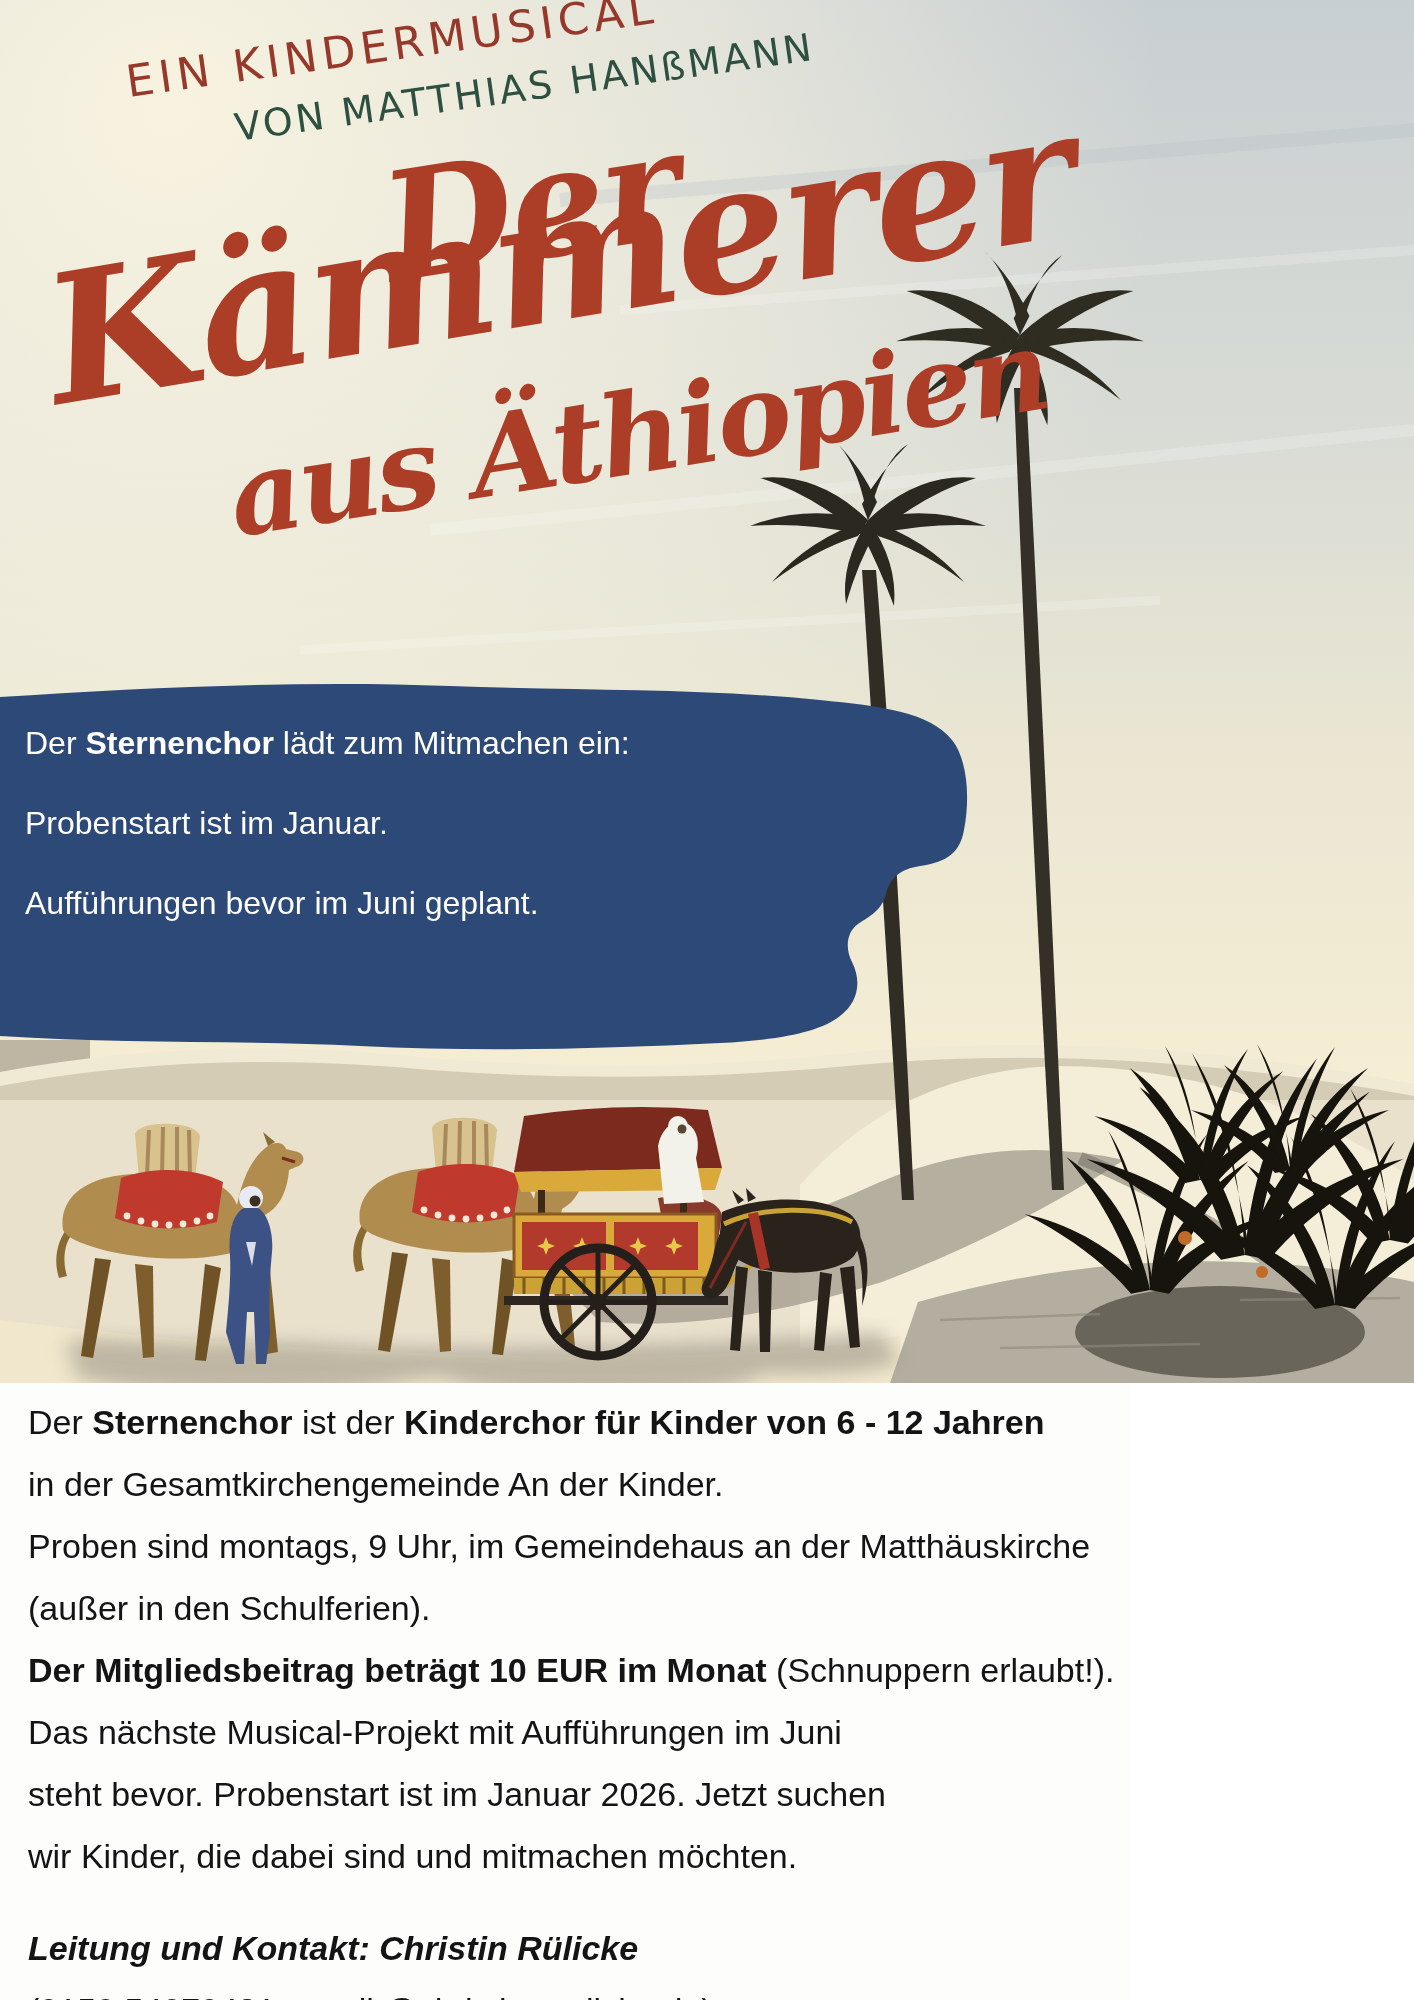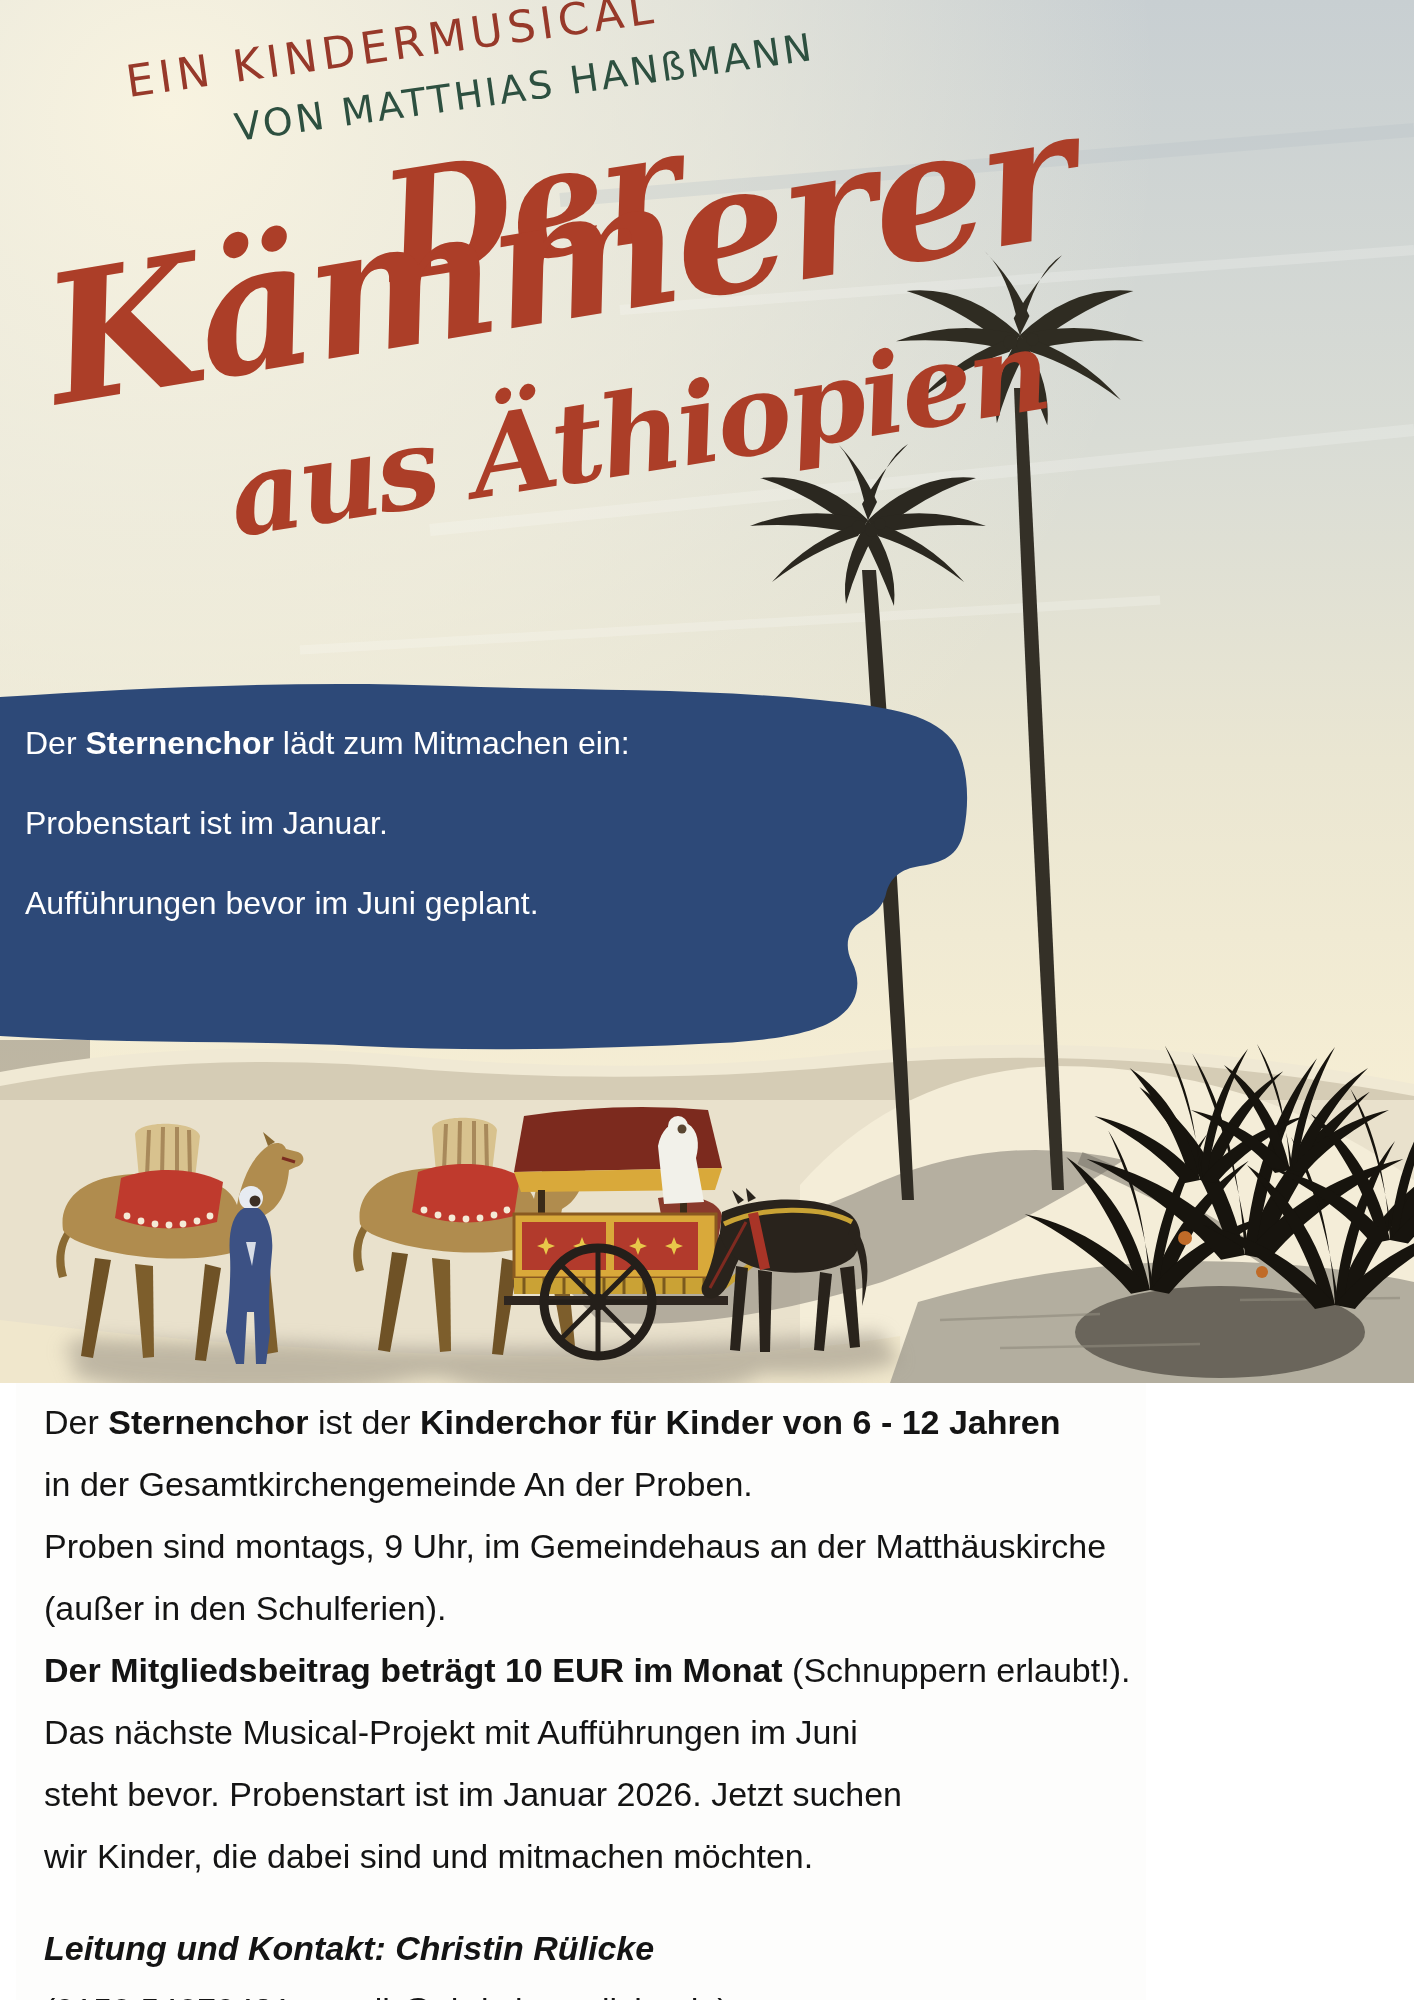--- a/index.html
+++ b/index.html
@@ -21,21 +21,21 @@
   .script-1{left:398px;top:140px;font-size:150px;transform:rotate(-9deg);transform-origin:left bottom;}
   .script-2{left:48px;top:238px;font-size:178px;transform:rotate(-9.5deg);transform-origin:left center;}
   .script-3{left:230px;top:432px;font-size:112px;transform:rotate(-9deg);transform-origin:left center;}
 
   
   .bubble-text{position:absolute;left:25px;top:703px;width:920px;color:#ffffff;
                font-size:32px;line-height:80px;font-weight:400;}
   .bubble-text .bold{font-weight:700;}
 
   
-  .info-section{position:absolute;left:16px;top:1383px;width:1130px;height:617px;background:#fdfdfc;}
+  .info-section{position:absolute;left:0;top:1383px;width:1130px;height:617px;background:#fdfdfc;}
   .info-text{position:absolute;left:28px;top:8px;color:#141414;font-size:34px;line-height:62px;}
   .iline{white-space:nowrap;}
   .iline .bold{font-weight:700;}
   .contact{margin-top:30px;font-weight:700;font-style:italic;}
 </style>
 </head>
 <body>
 
 <div class="poster">
 
@@ -261,21 +261,21 @@
 
   <div class="bubble-text">
     <div class="b-line"><span>Der </span><span class="bold">Sternenchor</span><span> lädt zum Mitmachen ein:</span></div>
     <div class="b-line">Probenstart ist im Januar.</div>
     <div class="b-line">Aufführungen bevor im Juni geplant.</div>
   </div>
 
   <div class="info-section">
     <div class="info-text">
       <div class="iline"><span>Der </span><span class="bold">Sternenchor</span><span> ist der </span><span class="bold">Kinderchor für Kinder von 6 - 12 Jahren</span></div>
-      <div class="iline">in der Gesamtkirchengemeinde An der Proben.</div>
+      <div class="iline">in der Gesamtkirchengemeinde An der Kinder.</div>
       <div class="iline bold">Proben sind montags, 9 Uhr, im Gemeindehaus an der Matthäuskirche</div>
       <div class="iline">(außer in den Schulferien).</div>
       <div class="iline"><span class="bold">Der Mitgliedsbeitrag beträgt 10 EUR im Monat</span><span> (Schnuppern erlaubt!).</span></div>
       <div class="iline">Das nächste Musical-Projekt mit Aufführungen im Juni</div>
       <div class="iline">steht bevor. Probenstart ist im Januar 2026. Jetzt suchen</div>
       <div class="iline">wir Kinder, die dabei sind und mitmachen möchten.</div>
       <div class="iline contact">Leitung und Kontakt: Christin Rülicke</div>
       <div class="iline bold">(0152 54270431, musik@christin-ruelicke.de)</div>
     </div>
 

